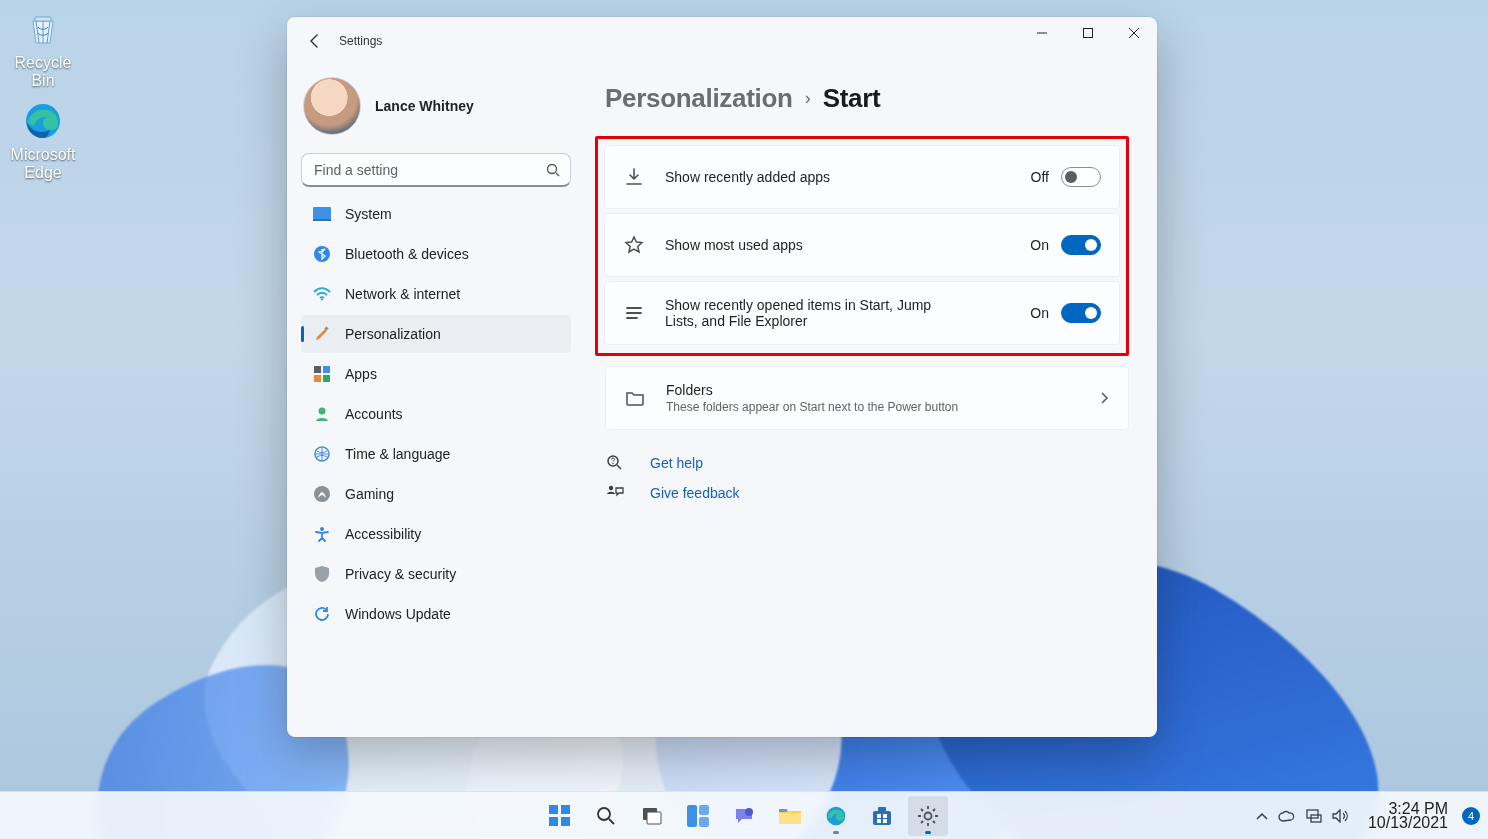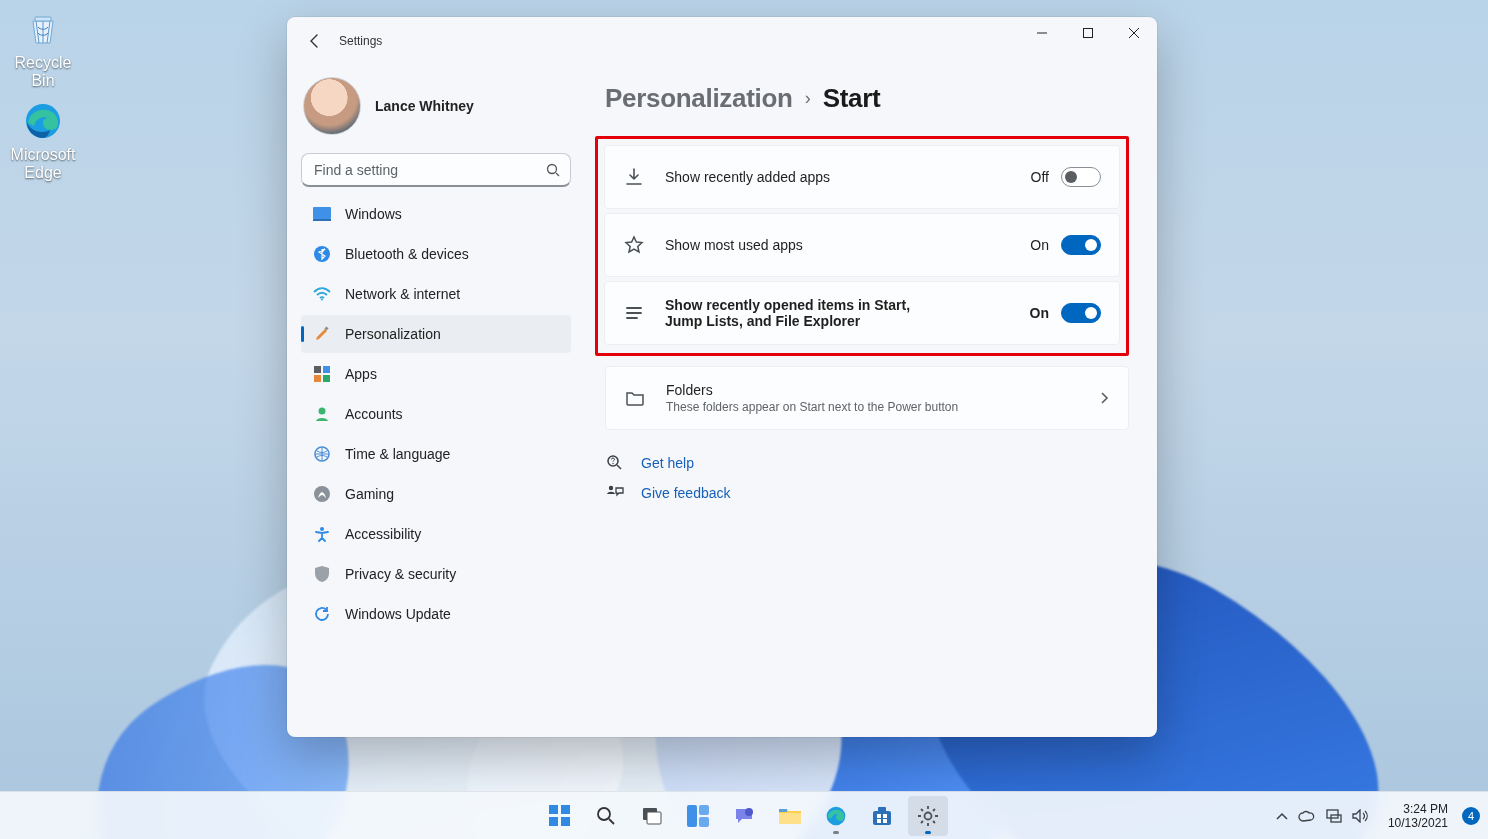--- a/index.html
+++ b/index.html
@@ -109,21 +109,21 @@
     padding: 6px 6px 8px 6px;
     margin: 0 0 10px -10px;
   }
   .card {
     background:#fcfdfe; border:1px solid #eceff2; border-radius:4px;
     padding:14px 18px;
     display:flex; align-items:center; gap:20px;
     margin-bottom: 4px;
     min-height:64px;
   }
-  .card:last-child { margin-bottom:0;font-weight:bold; }
+  .card:last-child { margin-bottom:0; }
   .card .cicon { width:22px; color:#4b5055; display:flex; align-items:center; justify-content:center; flex-shrink:0; }
   .card .ctext { flex:1; }
   .card .ctitle { font-size:14px; color:#1f1f1f; }
   .card .csub { font-size:12px; color:#5f6368; margin-top:2px; }
   .card .right { display:flex; align-items:center; gap:12px; }
   .state-label { font-size:14px; color:#1f1f1f; }
 
   .toggle {
     width:40px; height:20px; border-radius:10px; position:relative;
     border:1px solid #8a8f95; background:#fff;
@@ -132,42 +132,42 @@
     position:absolute; width:12px; height:12px; border-radius:50%;
     background:#5a5e62; top:3px; left:3px;
   }
   .toggle.on { background:#0067c0; border-color:#0067c0; }
   .toggle.on .knob { background:#fff; left:auto; right:3px; }
 
   .folders { margin-top: 10px; }
   .chevron-right { color:#5a5e62; }
 
   .links { margin-top: 24px; display:flex; flex-direction:column; gap:12px; }
-  .link-row { display:flex; align-items:center; gap:16px; font-size:14px; }
+  .link-row { display:flex; align-items:center; gap:25px; font-size:14px; }
   .link-row .licon { width:20px; color:#3b3f44; display:flex; align-items:center; justify-content:center; }
   .link-row a { color:#1561b8; text-decoration:none; }
 
   
   .taskbar {
     position:absolute; left:0; right:0; bottom:0; height:48px;
     background: rgba(243,247,252,.92);
     border-top:1px solid rgba(0,0,0,.08);
     display:flex; align-items:center;
     z-index:20;
     backdrop-filter: blur(6px);
   }
   .tb-center { position:absolute; left:50%; transform:translateX(-50%); display:flex; gap:6px; }
   .tb-btn { width:40px; height:40px; border-radius:4px; display:flex; align-items:center; justify-content:center; position:relative; }
   .tb-btn.active { background:rgba(0,0,0,.08); }
   .tb-btn.active::after { content:""; position:absolute; bottom:2px; left:50%; transform:translateX(-50%); width:6px; height:3px; border-radius:2px; background:#0067c0; }
   .tb-btn.running::after { content:""; position:absolute; bottom:2px; left:50%; transform:translateX(-50%); width:6px; height:3px; border-radius:2px; background:#7b8085; }
 
   .tb-right { position:absolute; right:8px; display:flex; align-items:center; gap:8px; }
   .tb-sys { display:flex; align-items:center; gap:10px; color:#3b3f44; font-size:13px; padding:0 6px; height:40px; }
-  .tb-clock { text-align:right; font-size:12px; line-height:14px; color:#222; padding:0 6px; }
+  .tb-clock { text-align:right; font-size:16px; line-height:14px; color:#222; padding:0 6px; }
   .tb-badge { width:18px; height:18px; border-radius:50%; background:#0067c0; color:#fff; font-size:11px; display:flex; align-items:center; justify-content:center; }
 
   svg { display:block; }
 </style>
 </head>
 <body>
 
 <div class="bloom">
   <div class="petal p1"></div>
     <div class="petal p2"></div>
@@ -244,21 +244,21 @@
       </div>
 
       <div class="navlist">
         <div class="navitem">
           <span class="icon">
               <svg width="18" height="14">
                 <rect width="18" height="12" rx="1" fill="#3e91e6"></rect>
                 <rect y="12" width="18" height="2" fill="#2b6fb8"></rect>
               </svg>
             </span>
-          <span>Windows</span>
+          <span>System</span>
         </div>
         <div class="navitem">
           <span class="icon">
               <svg width="16" height="16">
                 <circle cx="8" cy="8" r="8" fill="#2e8ae6"></circle>
                 <path d="M8 3v10l3-3-6-4 6-3-3 3" stroke="#fff" fill="none" stroke-width="1.2"></path>
               </svg>
             </span>
           <span>Bluetooth &amp; devices</span>
         </div>

